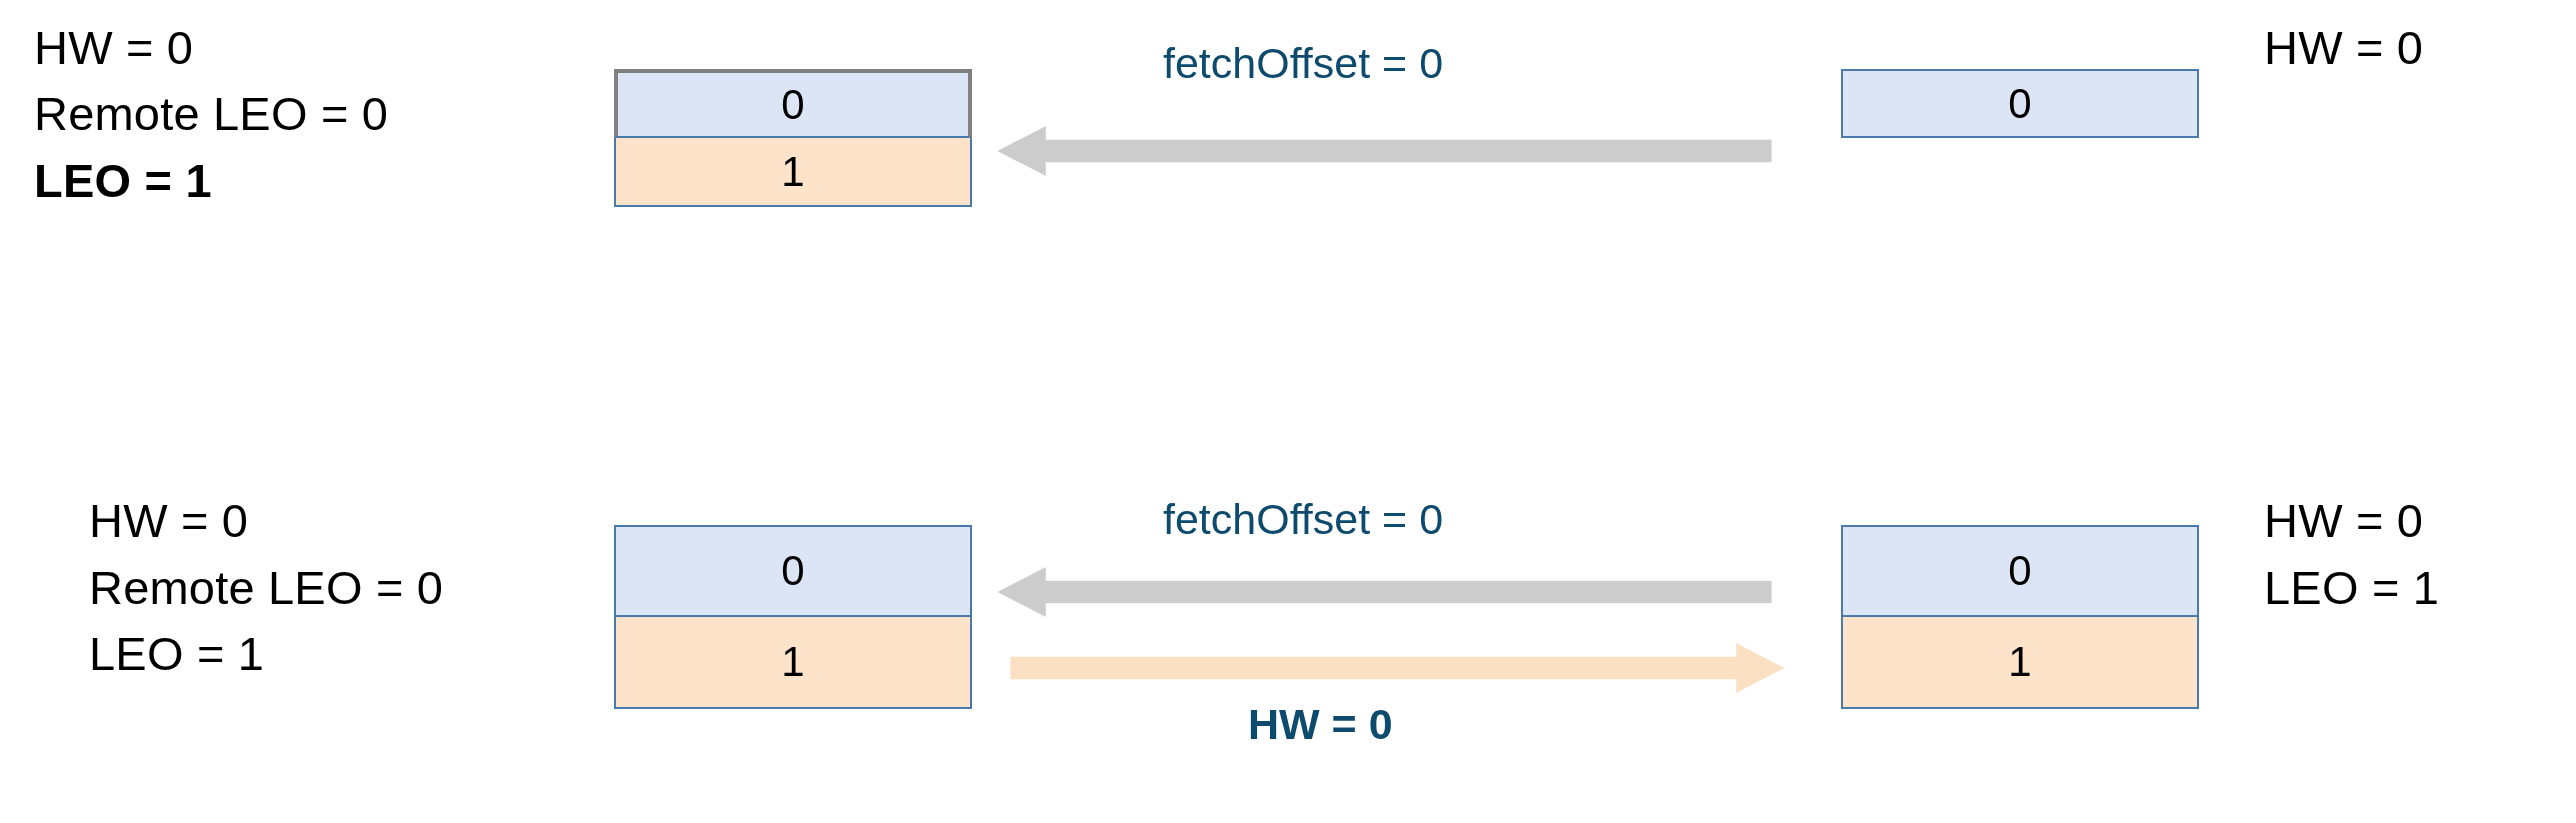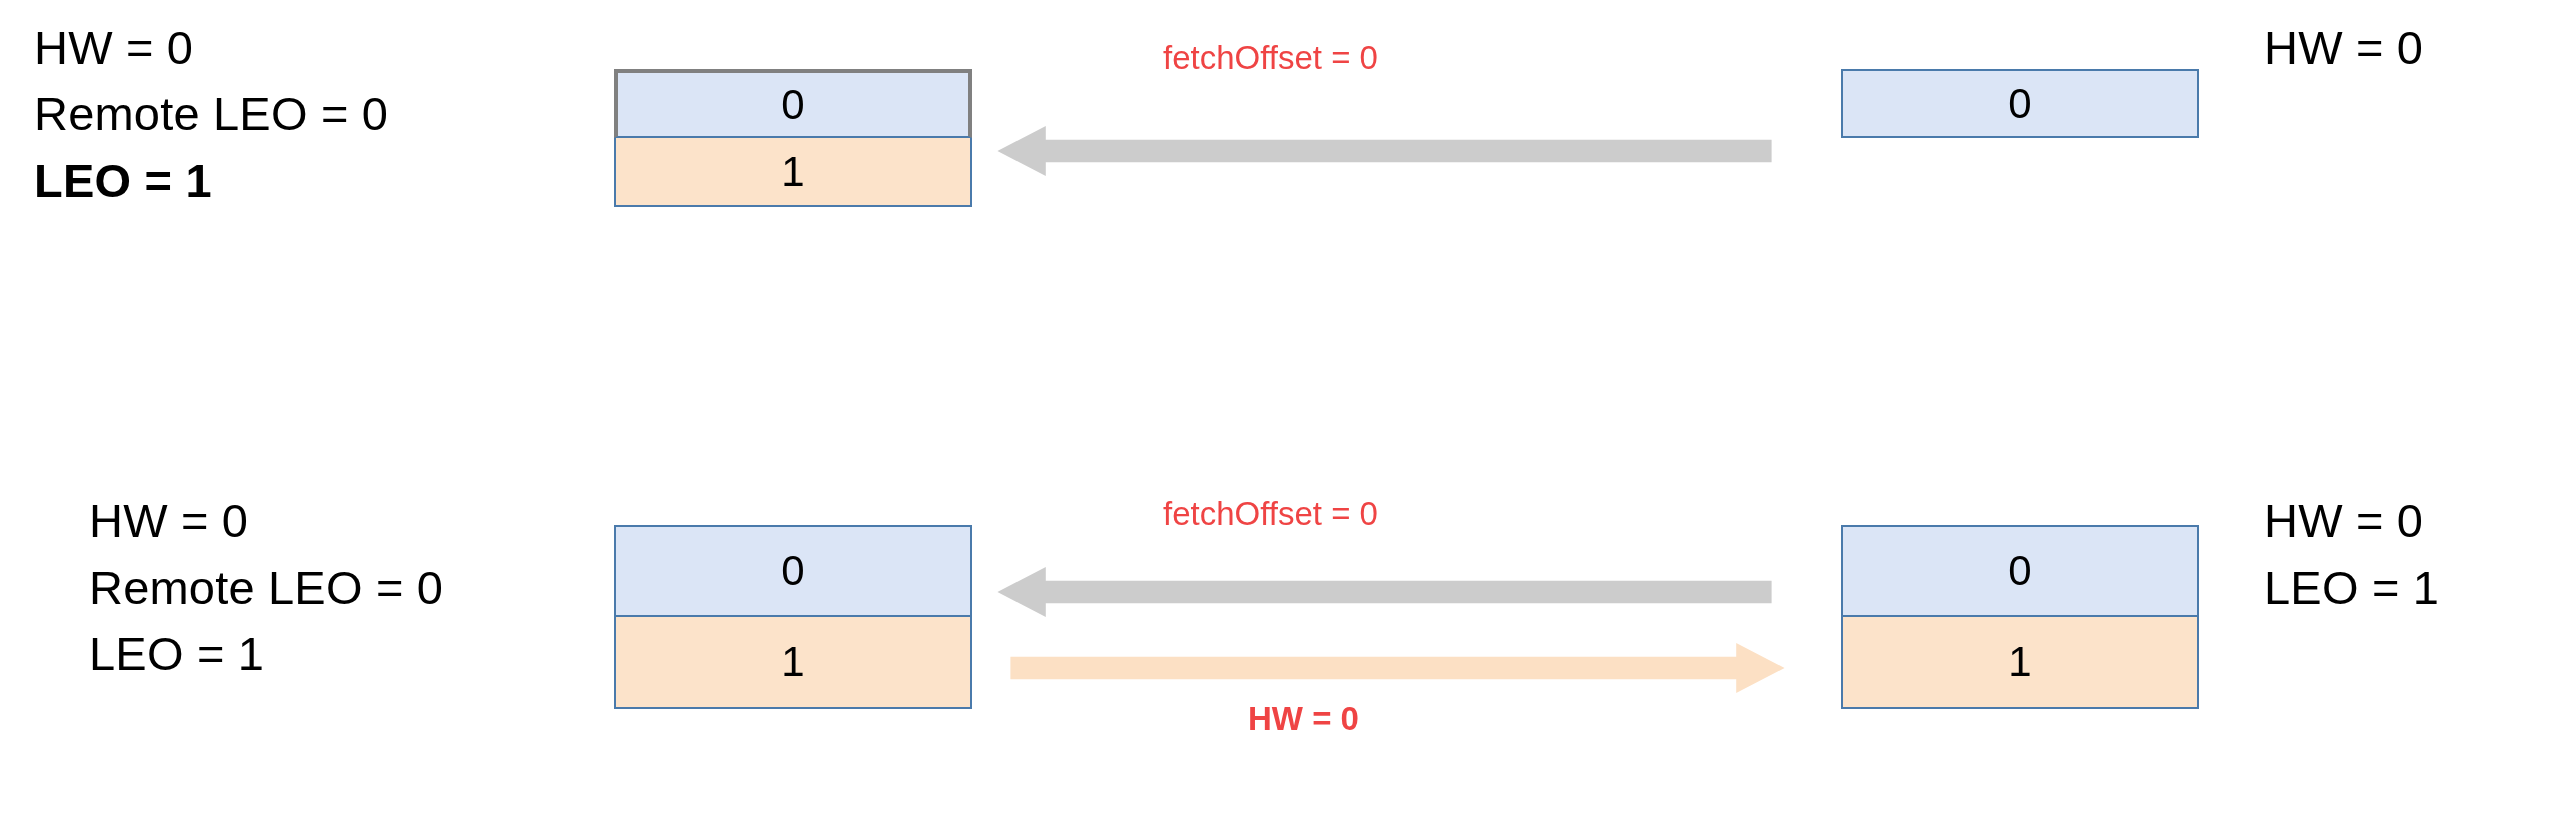--- a/index.html
+++ b/index.html
@@ -69,24 +69,24 @@
   .arrow {
     position: absolute;
   }
   .arrow svg {
     display: block;
   }
 
   
   .arrow-caption {
     position: absolute;
-    font-size: 33px;
+    font-size: 43px;
     font-weight: 400;
     white-space: nowrap;
-    color: #ef4444;
+    color: #0c4a6e;
   }
   .arrow-caption.bold {
     font-weight: 700;
   }
 </style>
 </head>
 <body>
 
 <div id="canvas">
 

